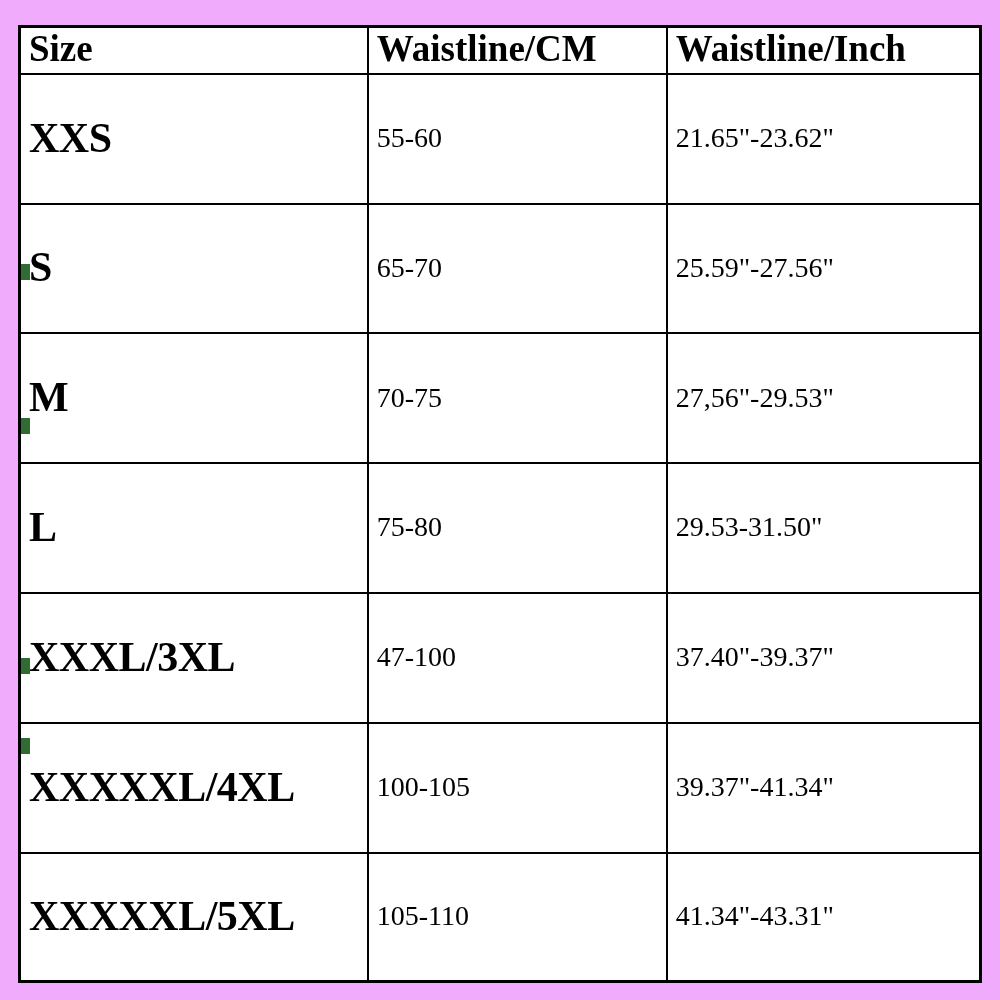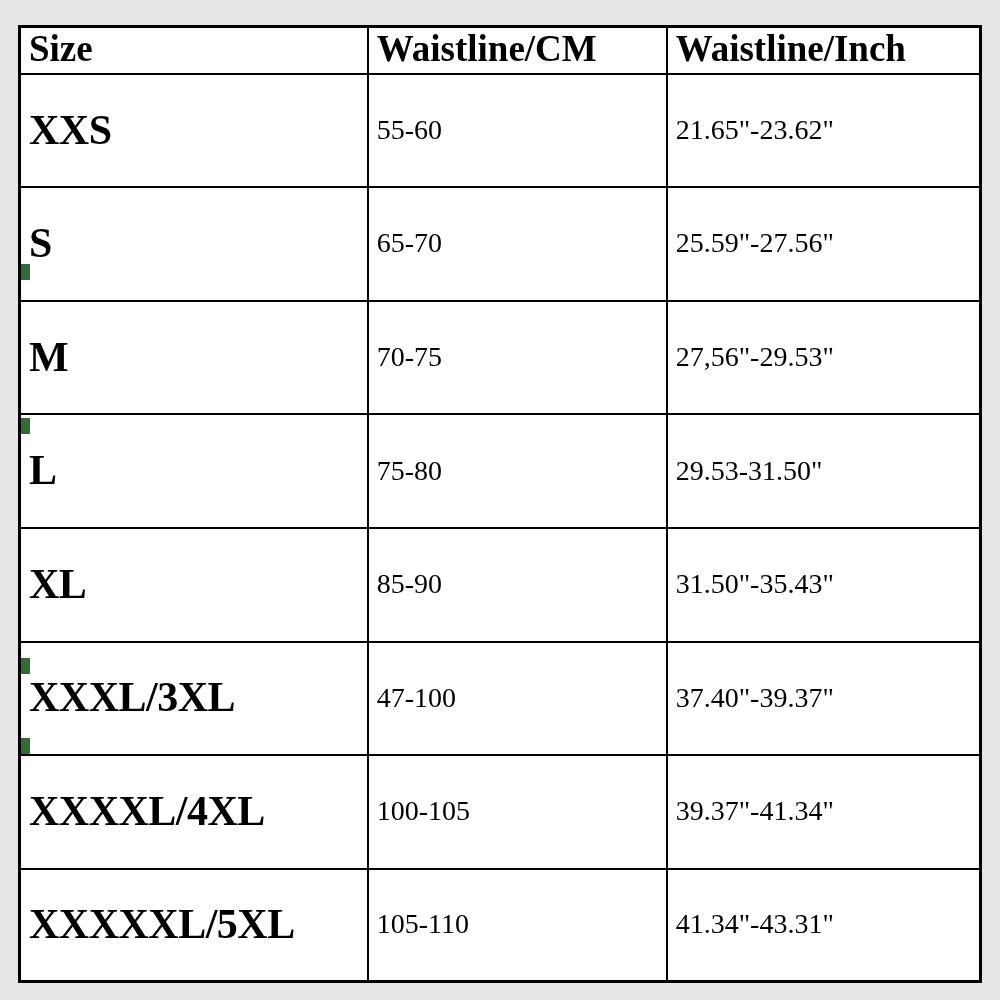--- a/index.html
+++ b/index.html
@@ -10,21 +10,21 @@
     height: 1000px;
     overflow: hidden;
   }
   body {
     font-family: "Liberation Serif", serif;
   }
   .page {
     position: relative;
     width: 1000px;
     height: 1000px;
-    background: #e5e5e5;
+    background: #f0abfc;
     box-sizing: border-box;
   }
   .table-wrap {
     position: absolute;
     left: 18px;
     top: 25px;
     width: 964px;
     height: 958px;
     background: #ffffff;
     box-sizing: border-box;
@@ -125,31 +125,26 @@
           <td class="size-cell">M</td>
           <td>70-75</td>
           <td>27,56"-29.53"</td>
         </tr>
         <tr>
           <td class="size-cell">L</td>
           <td>75-80</td>
           <td>29.53-31.50"</td>
         </tr>
         <tr>
-          <td class="size-cell">XL</td>
-          <td>85-90</td>
-          <td>31.50"-35.43"</td>
-        </tr>
-        <tr>
           <td class="size-cell">XXXL/3XL</td>
           <td>47-100</td>
           <td>37.40"-39.37"</td>
         </tr>
         <tr>
-          <td class="size-cell">XXXXL/4XL</td>
+          <td class="size-cell">XXXXXL/4XL</td>
           <td>100-105</td>
           <td>39.37"-41.34"</td>
         </tr>
         <tr>
           <td class="size-cell">XXXXXL/5XL</td>
           <td>105-110</td>
           <td>41.34"-43.31"</td>
         </tr>
       </tbody>
     </table>

